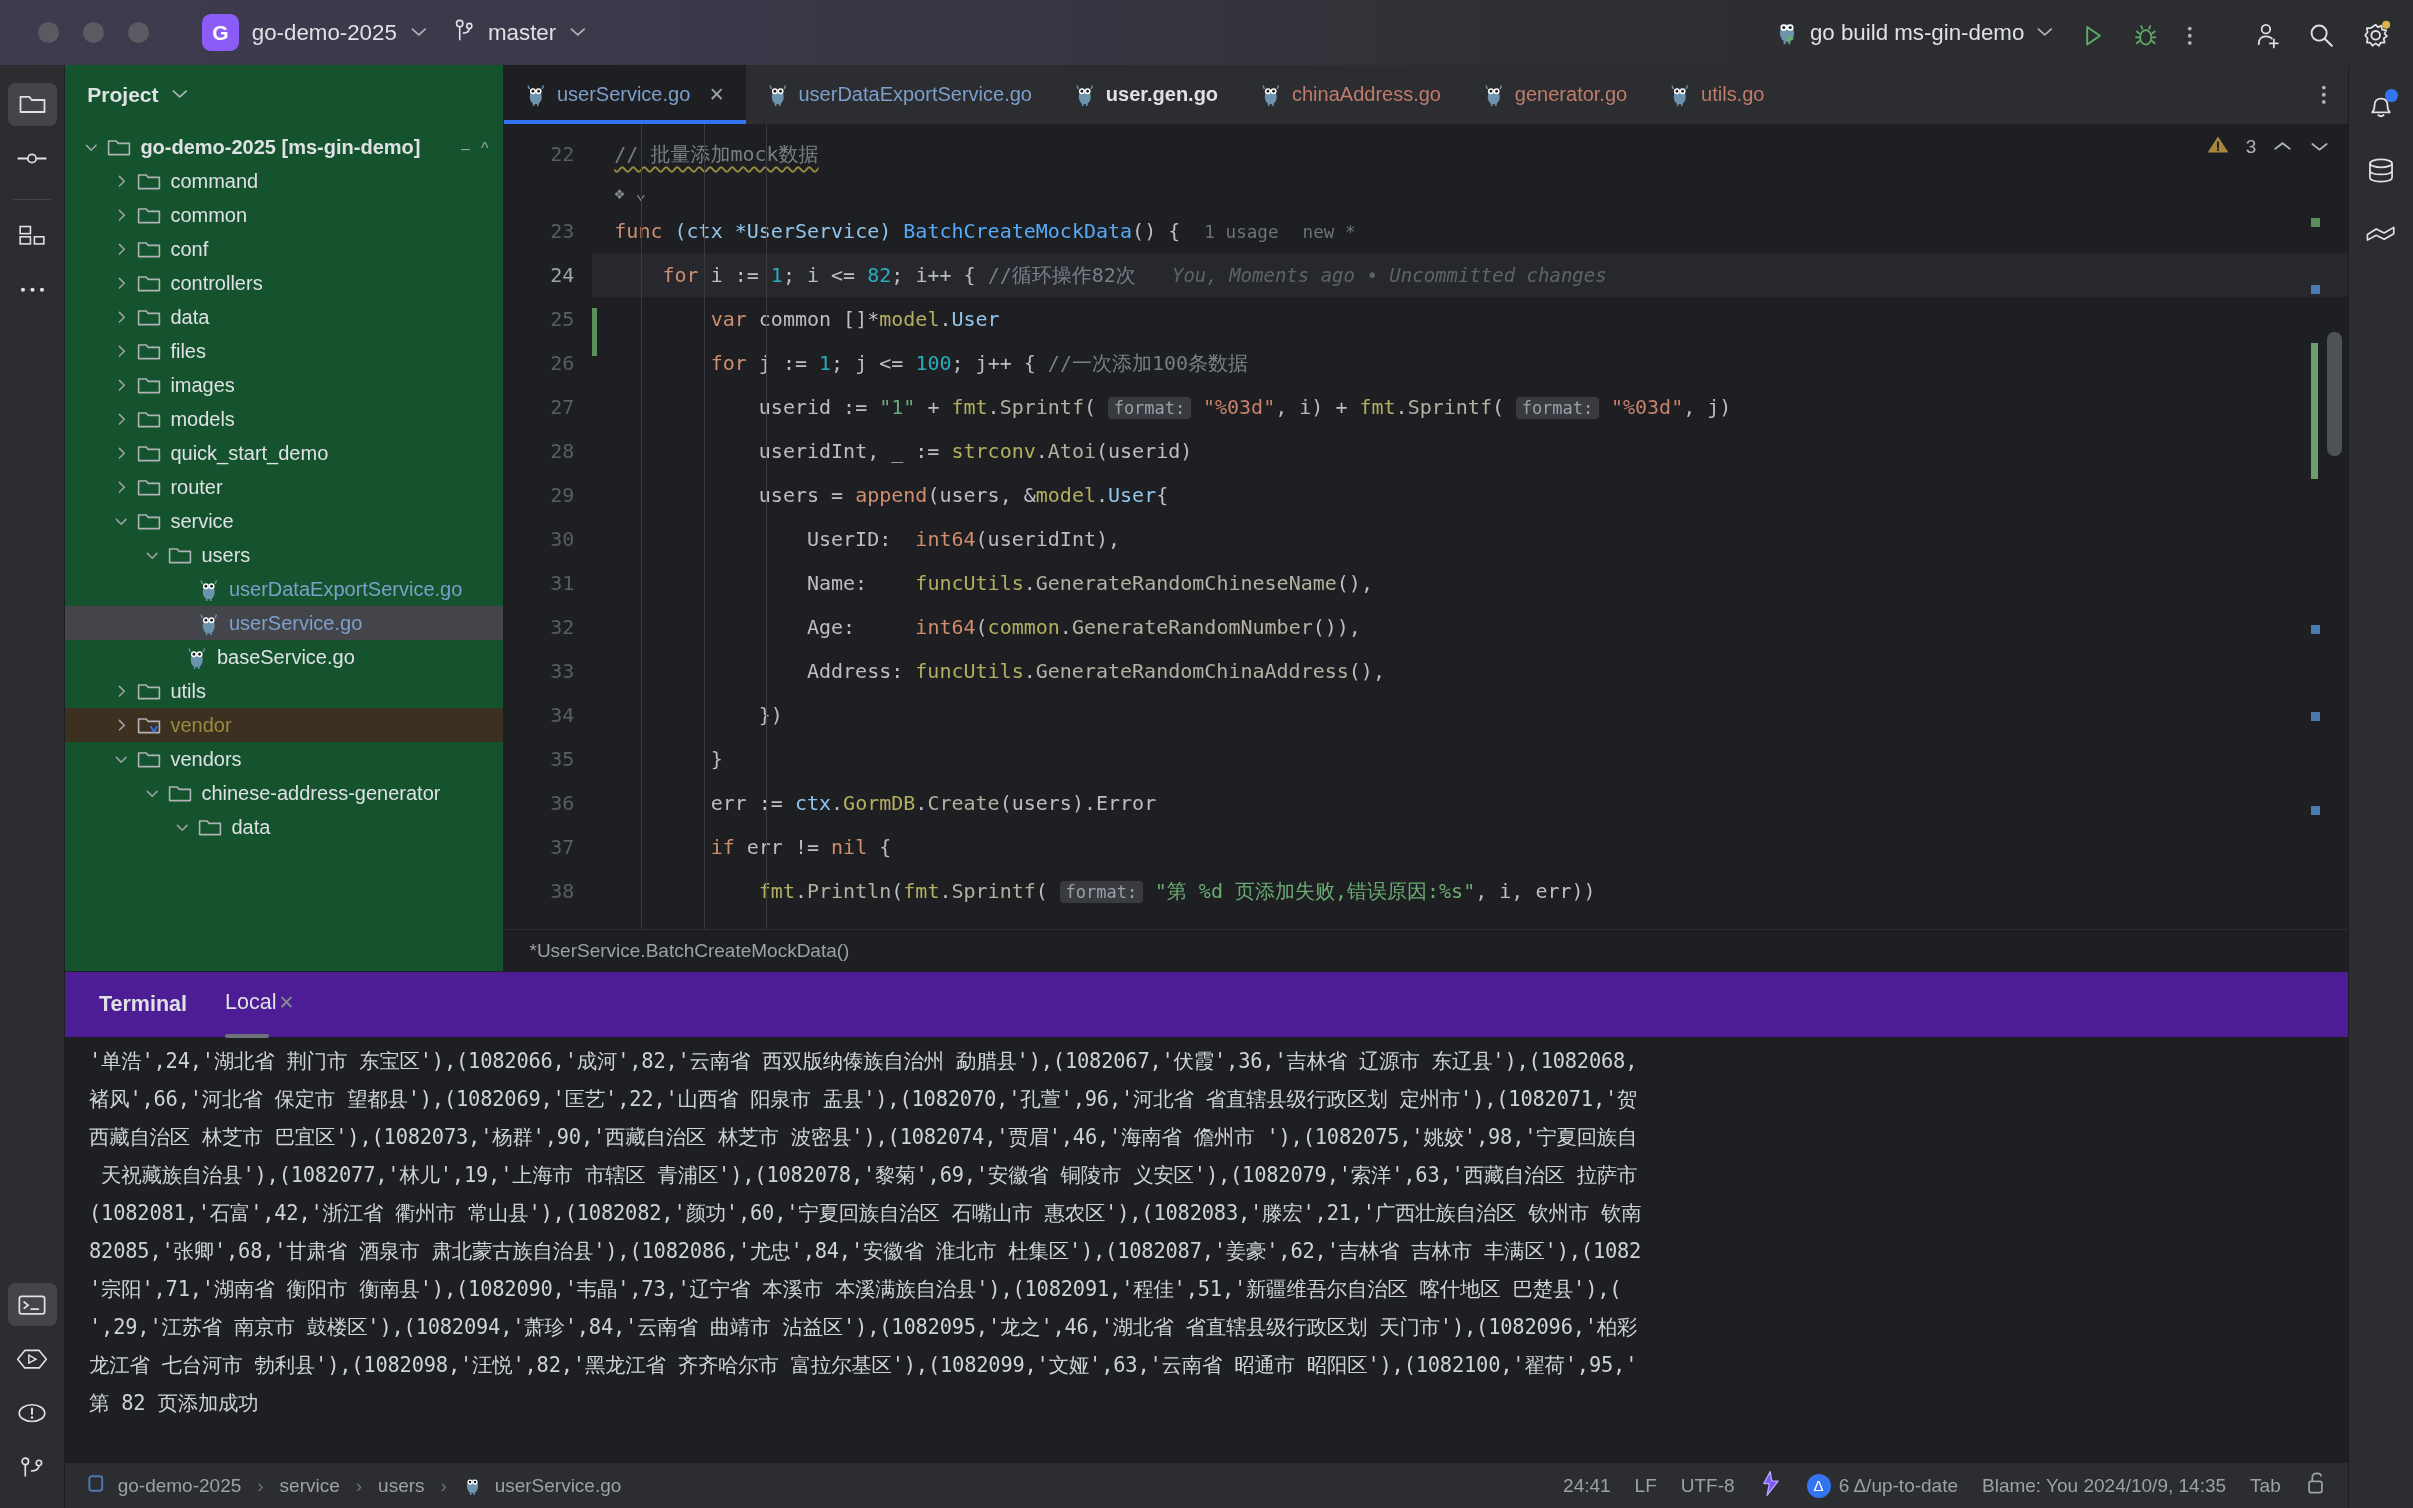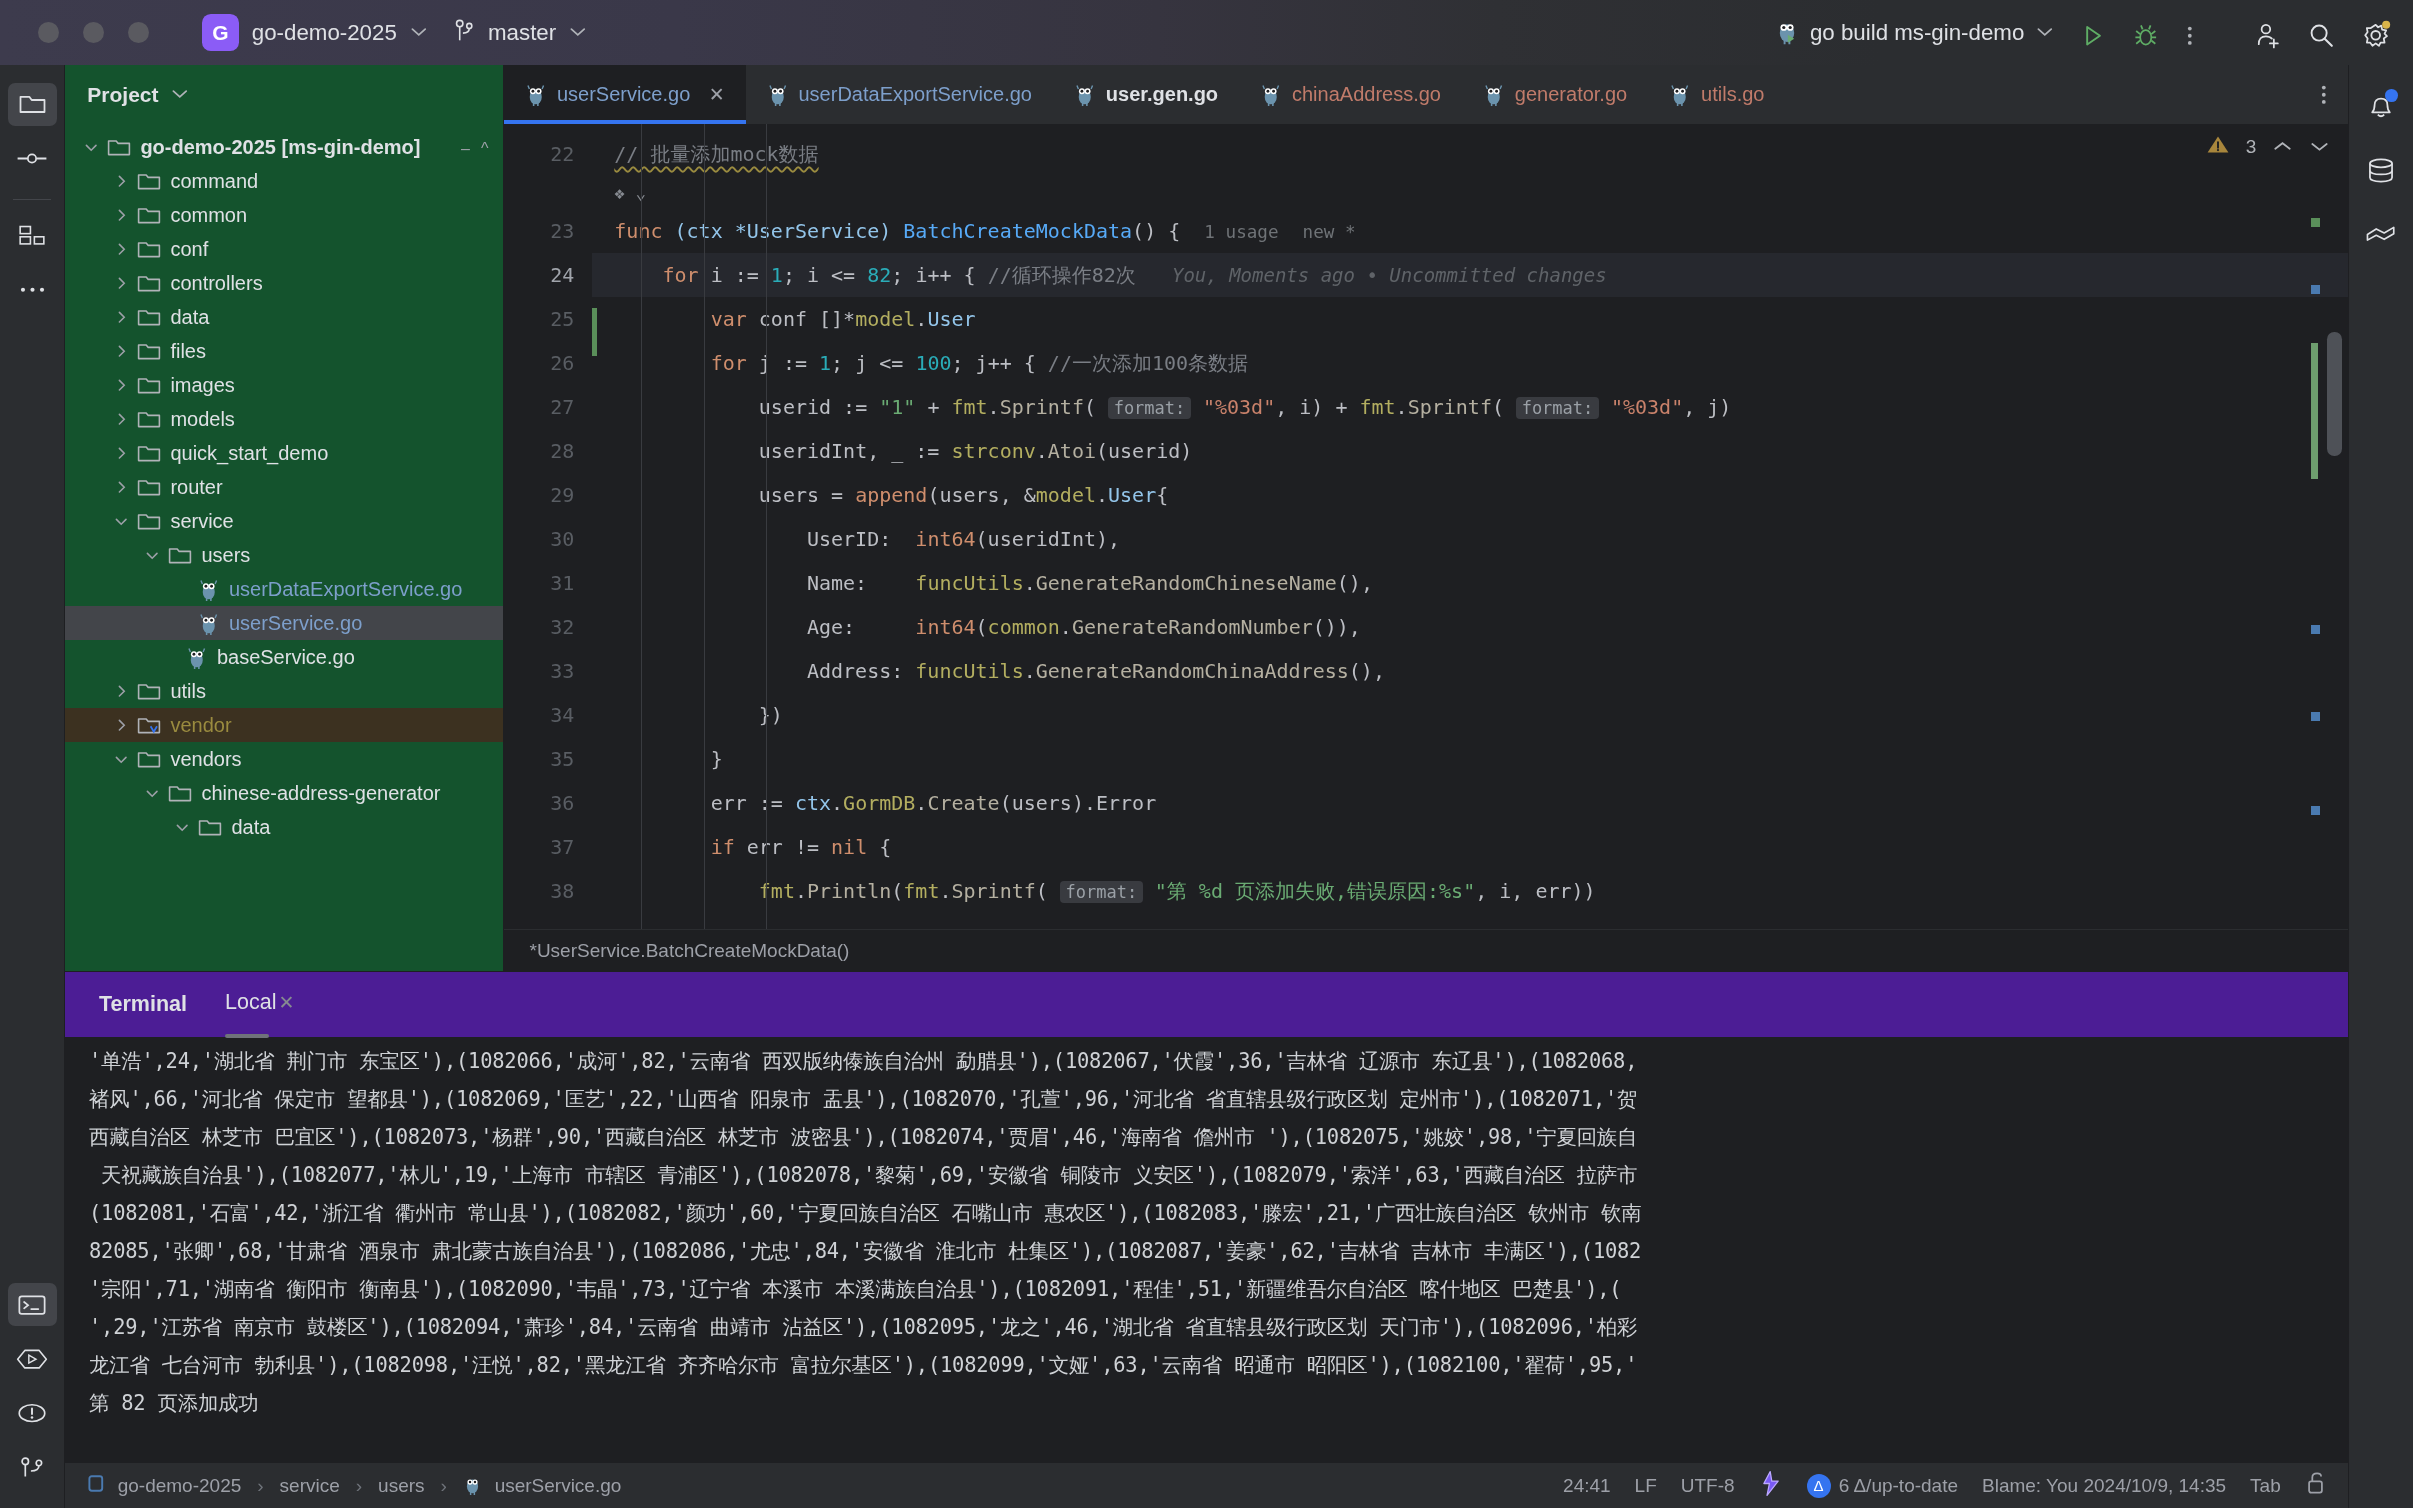--- a/index.html
+++ b/index.html
@@ -814,21 +814,21 @@
               <div class="vline" style="left:49px"></div>
               <div class="vline" style="left:112px"></div>
               <div class="vline" style="left:174px"></div>
 
               <div class="cl"><span class="cmt squiggle">// 批量添加mock数据</span></div>
               <div class="cl blankish"><span class="hint">❖ ⌄</span></div>
               <div class="cl"><span class="k">func</span> <span class="lt">(ctx *UserService)</span> <span class="fn">BatchCreateMockData</span><span class="id">() {</span>  <span class="usage">1 usage</span>  <span class="usage">new *</span></div>
 
               <div class="cl hl">    <span class="k">for</span> <span class="id">i :=</span> <span class="num">1</span><span class="id">;</span> <span class="id">i &lt;=</span> <span class="num">82</span><span class="id">;</span> <span class="id">i++ {</span> <span class="cmt">//循环操作82次</span>   <span class="blame">You, Moments ago • Uncommitted changes</span></div>
 
-              <div class="cl">        <span class="k">var</span> <span class="id">conf []*</span><span class="ty">model</span><span class="id">.</span><span class="lt">User</span></div>
+              <div class="cl">        <span class="k">var</span> <span class="id">common []*</span><span class="ty">model</span><span class="id">.</span><span class="lt">User</span></div>
               <div class="cl">        <span class="k">for</span> <span class="id">j :=</span> <span class="num">1</span><span class="id">;</span> <span class="id">j &lt;=</span> <span class="num">100</span><span class="id">;</span> <span class="id">j++ {</span> <span class="cmt">//一次添加100条数据</span></div>
               <div class="cl">            <span class="id">userid :=</span> <span class="str">"1"</span> <span class="id">+</span> <span class="ty">fmt</span><span class="id">.</span><span class="meth">Sprintf</span><span class="id">(</span> <span class="hintbadge">format:</span> <span class="strf">"%03d"</span><span class="id">, i) +</span> <span class="ty">fmt</span><span class="id">.</span><span class="meth">Sprintf</span><span class="id">(</span> <span class="hintbadge">format:</span> <span class="strf">"%03d"</span><span class="id">, j)</span></div>
               <div class="cl">            <span class="id">useridInt, _ :=</span> <span class="ty">strconv</span><span class="id">.</span><span class="meth">Atoi</span><span class="id">(userid)</span></div>
               <div class="cl">            <span class="id">users =</span> <span class="k">append</span><span class="id">(users, &amp;</span><span class="ty">model</span><span class="id">.</span><span class="lt">User</span><span class="id">{</span></div>
               <div class="cl">                <span class="id">UserID:</span>  <span class="k">int64</span><span class="id">(useridInt),</span></div>
               <div class="cl">                <span class="id">Name:</span>    <span class="ty">funcUtils</span><span class="id">.</span><span class="meth">GenerateRandomChineseName</span><span class="id">(),</span></div>
               <div class="cl">                <span class="id">Age:</span>     <span class="k">int64</span><span class="id">(</span><span class="ty">common</span><span class="id">.</span><span class="meth">GenerateRandomNumber</span><span class="id">()),</span></div>
               <div class="cl">                <span class="id">Address:</span> <span class="ty">funcUtils</span><span class="id">.</span><span class="meth">GenerateRandomChinaAddress</span><span class="id">(),</span></div>
               <div class="cl">            <span class="id">})</span></div>
               <div class="cl">        <span class="id">}</span></div>

